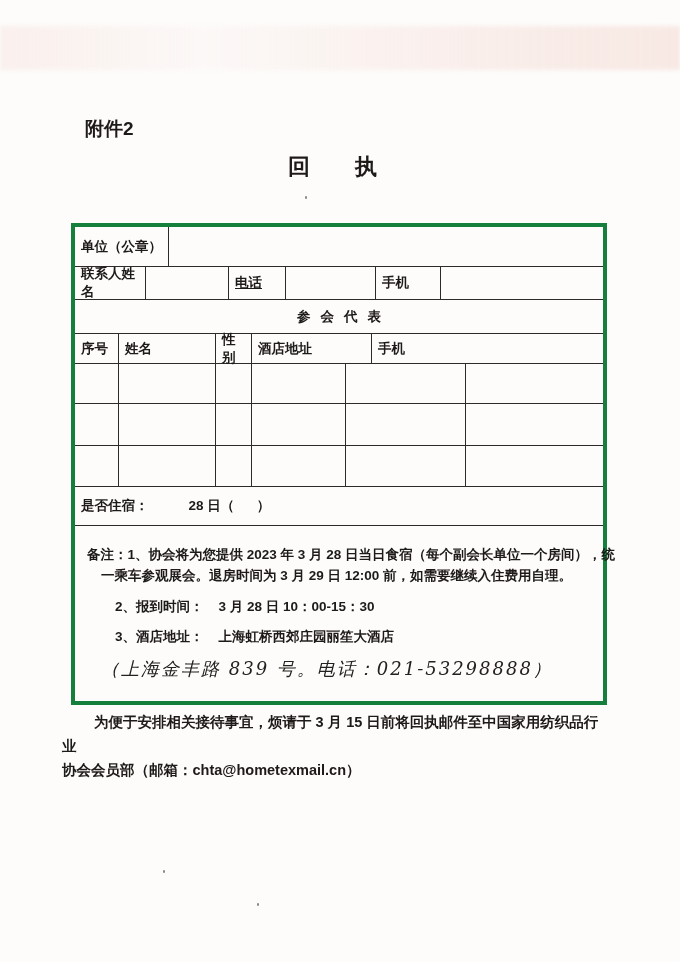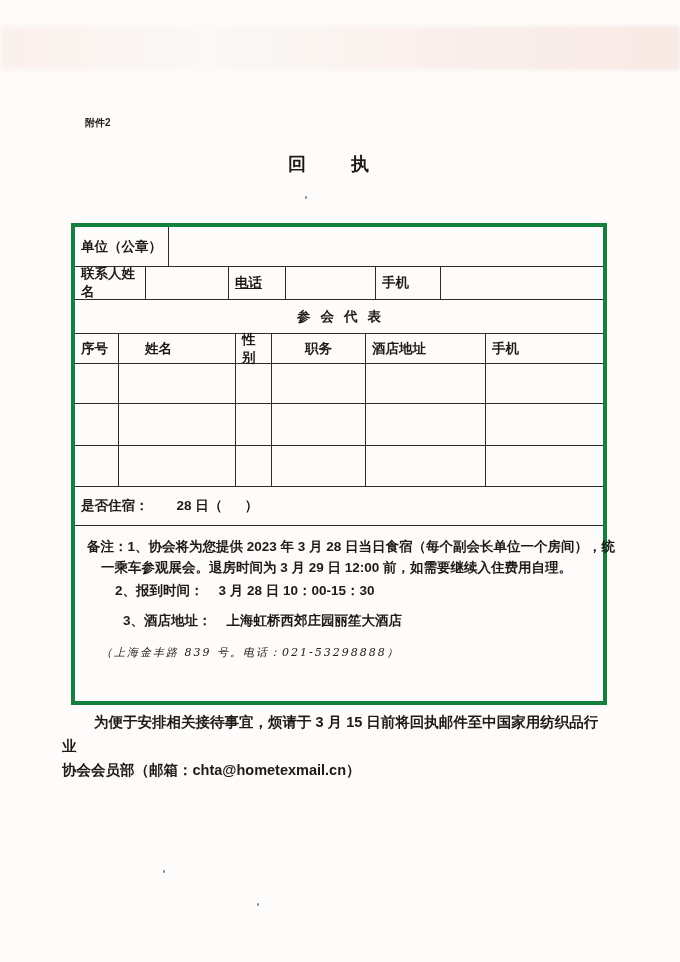--- a/index.html
+++ b/index.html
@@ -10,22 +10,22 @@
     position:relative; width:680px; height:962px;
     background:#fdfcfb; overflow:hidden;
   }
   .scan-smudge {
     position:absolute; left:0; top:26px; width:680px; height:44px;
     background:linear-gradient(90deg, rgba(246,225,219,.45), rgba(250,236,230,.2) 30%, rgba(246,224,218,.5) 70%, rgba(244,219,212,.6));
     filter:blur(2px); pointer-events:none;
   }
   .speck { position:absolute; background:#8a8a8a; width:2px; height:3px; border-radius:1px; }
 
-  .attachment { position:absolute; left:85px; top:116px; font-size:10px; font-weight:700; }
-  .doc-title  { position:absolute; left:288px; top:152px; font-size:18px; font-weight:700; letter-spacing:45px; white-space:pre; }
+  .attachment { position:absolute; left:85px; top:116px; font-size:19px; font-weight:700; }
+  .doc-title  { position:absolute; left:288px; top:152px; font-size:22px; font-weight:700; letter-spacing:45px; white-space:pre; }
 
   
   .form-table {
     position:absolute; left:71px; top:223px; width:536px; height:482px;
     border:4px solid #15803d; display:flex; flex-direction:column;
     font-size:13.5px; font-weight:600;
   }
   .t-row { display:flex; border-bottom:1.5px solid #2d2a27; }
   .t-row:last-child { border-bottom:none; }
   .t-cell { border-right:1.5px solid #2d2a27; padding:4px 6px; display:flex; align-items:center; }
@@ -40,34 +40,34 @@
   .row-empty1  { height:40px; }
   .row-empty2  { height:42px; }
   .row-empty3  { height:41px; }
   .row-lodging { height:39px; align-items:center; padding-left:6px; }
   .row-tour    { height:38px; align-items:center; padding-left:6px; }
   .row-notes   { flex:1; display:block; padding:6px 10px 0 12px; line-height:21px; }
 
   .w-unit-label { width:94px; }
   .cw-0 { width:71px; } .cw-1 { width:83px; } .cw-2 { width:57px;text-decoration:underline; }
   .cw-3 { width:90px; } .cw-4 { width:65px; }
-  .dw-0 { width:44px; } .dw-1 { width:97px;margin-left:20px; } .dw-2 { width:36px; }
+  .dw-0 { width:44px; } .dw-1 { width:97px; } .dw-2 { width:36px; }
   .dw-3 { width:94px; } .dw-4 { width:120px; }
 
   .pre { white-space:pre;text-align:right; }
-  .lodging-option { margin-left:28px; }
+  .lodging-option { margin-left:40px; }
   .tour-yes { margin-left:10px; } .tour-no { margin-left:26px; }
 
   .note-line { white-space:pre; font-weight:700; }
-  .note-l1 { margin-top:4px; }
+  .note-l1 { margin-top:12px; }
   .note-l2 { margin-top:0; margin-left:14px; }
-  .note-l3 { margin-top:2px; margin-left:28px; }
-  .note-l4 { margin-top:9px; margin-left:36px; }
+  .note-l3 { margin-top:10px; margin-left:28px; }
+  .note-l4 { margin-top:9px; margin-left:28px; }
   .note-hand { margin-top:11px; margin-left:14px; font-style:italic; font-weight:500;
-               font-family:"DejaVu Serif","Liberation Serif",serif; font-size:11px;
+               font-family:"DejaVu Serif","Liberation Serif",serif; font-size:18px;
                letter-spacing:2px; color:#23201d; }
 
   
   .footer-par {
     position:absolute; left:62px; top:710px; width:550px;
     font-size:14.5px; font-weight:600; line-height:24px;
   }
   .footer-line1 { text-indent:32px; }
   .footer-email { font-weight:700; }
 </style>
@@ -98,21 +98,20 @@
       <div class="t-cell cw-4">手机</div>
       <div class="t-cell"></div>
     </div>
 
     <div class="t-row row-caption">参会代表</div>
 
     <div class="t-row row-header">
       <div class="t-cell dw-0">序号</div>
       <div class="t-cell dw-1">姓名</div>
       <div class="t-cell dw-2">性别</div>
-      <div class="t-cell dw-3 center">职务</div>
       <div class="t-cell dw-4">酒店地址</div>
       <div class="t-cell">手机</div>
     </div>
 
     <div class="t-row row-empty1">
       <div class="t-cell dw-0"></div>
       <div class="t-cell dw-1"></div>
       <div class="t-cell dw-2"></div>
       <div class="t-cell dw-3"></div>
       <div class="t-cell dw-4"></div>

